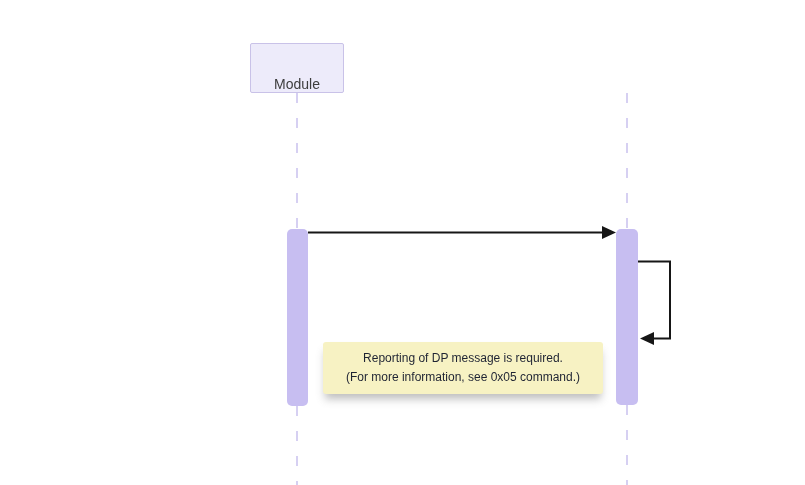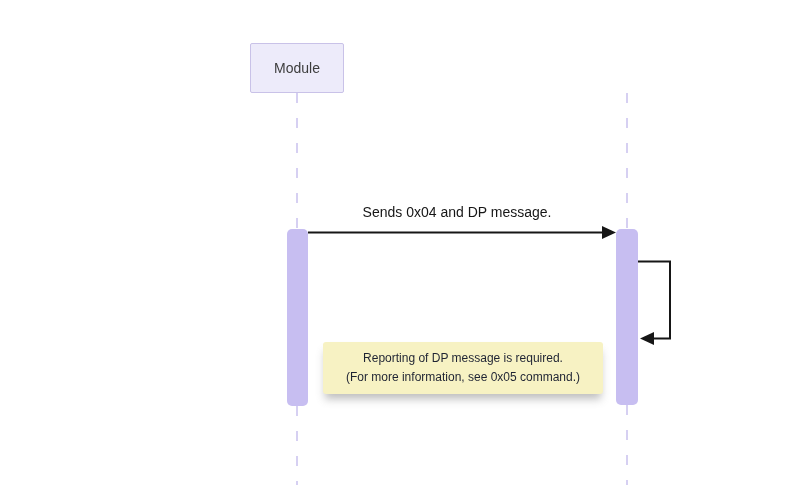--- a/index.html
+++ b/index.html
@@ -38,21 +38,21 @@
 
   .actor {
     position: absolute;
     width: 94px;
     height: 50px;
     box-sizing: border-box;
     background: var(--actor_fill, #edebfa);
     border: 1.5px solid var(--actor_border, #c9c2e8);
     border-radius: 2px;
     display: flex;
-    align-items: center;
+    align-items: flex-end;
     justify-content: center;
     font-size: 14px;
     color: #3d3d3d;
   }
   .actor.module { left: 250px; top: 43px; }
   .actor.mcu    { left: 580px; top: 43px; }
 
   .activation {
     position: absolute;
     background: var(--activation_fill, #c7bef1);
@@ -107,20 +107,19 @@
     <polygon class="msg-head" points="640,338.5 654,332 654,345"></polygon>
   </svg>
 
   <div class="activation module"></div>
   <div class="activation mcu"></div>
 
   <div class="actor module">
     <span>Module</span>
   </div>
 
-  <div class="msg-label send">Sends 0x04 and DP message.</div>
 
   <div class="note note2">
     <span>Reporting of DP message is required.
 (For more information, see 0x05 command.)</span>
   </div>
 
 </div>
 
 </body></html>

